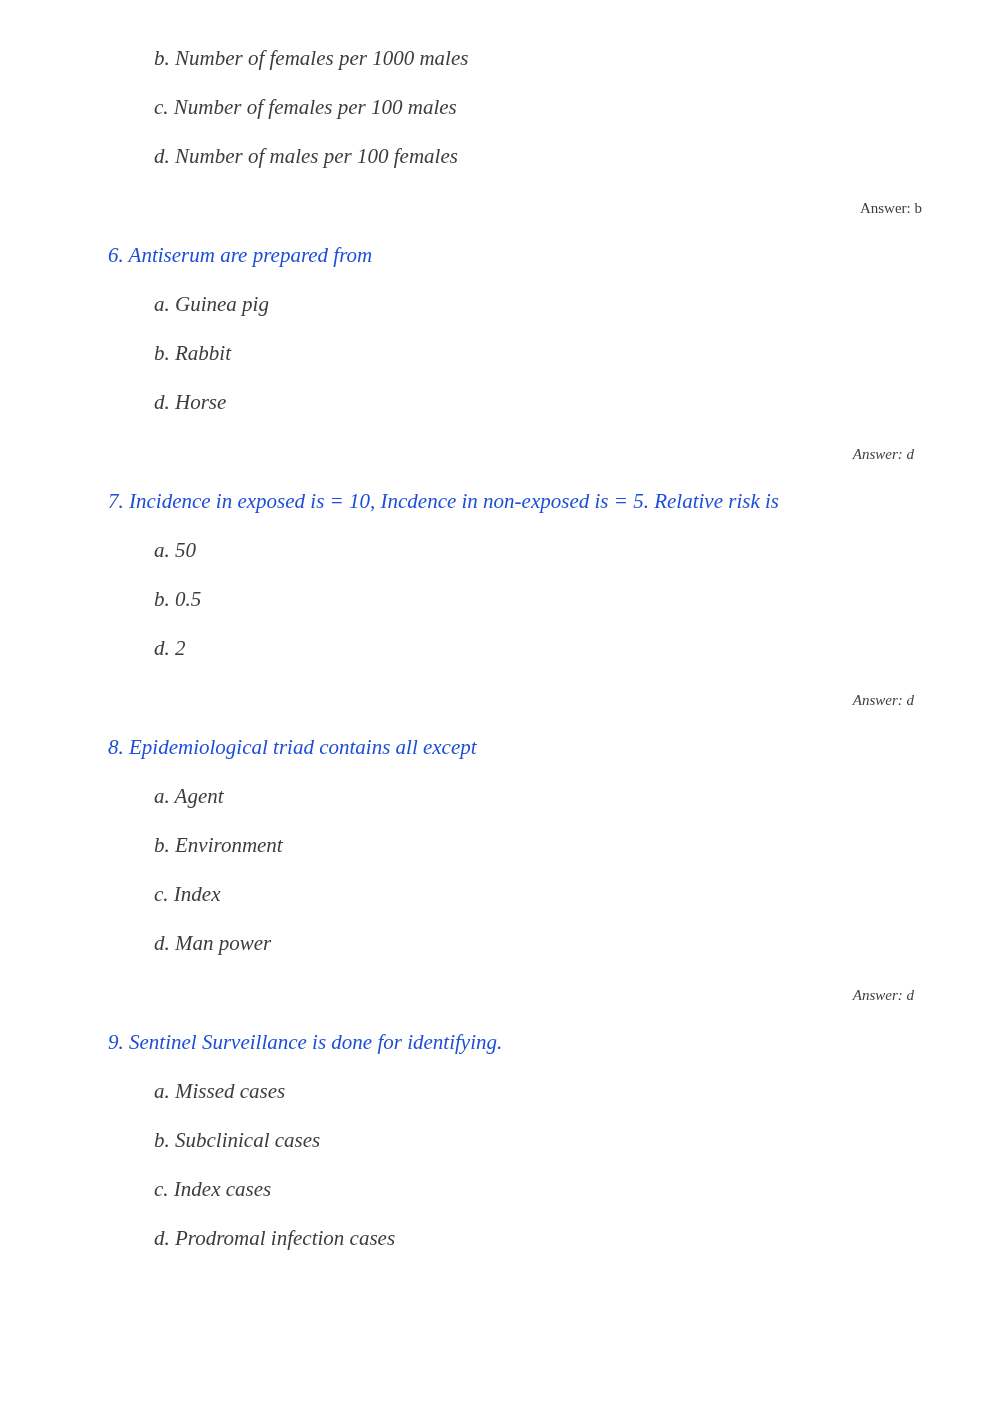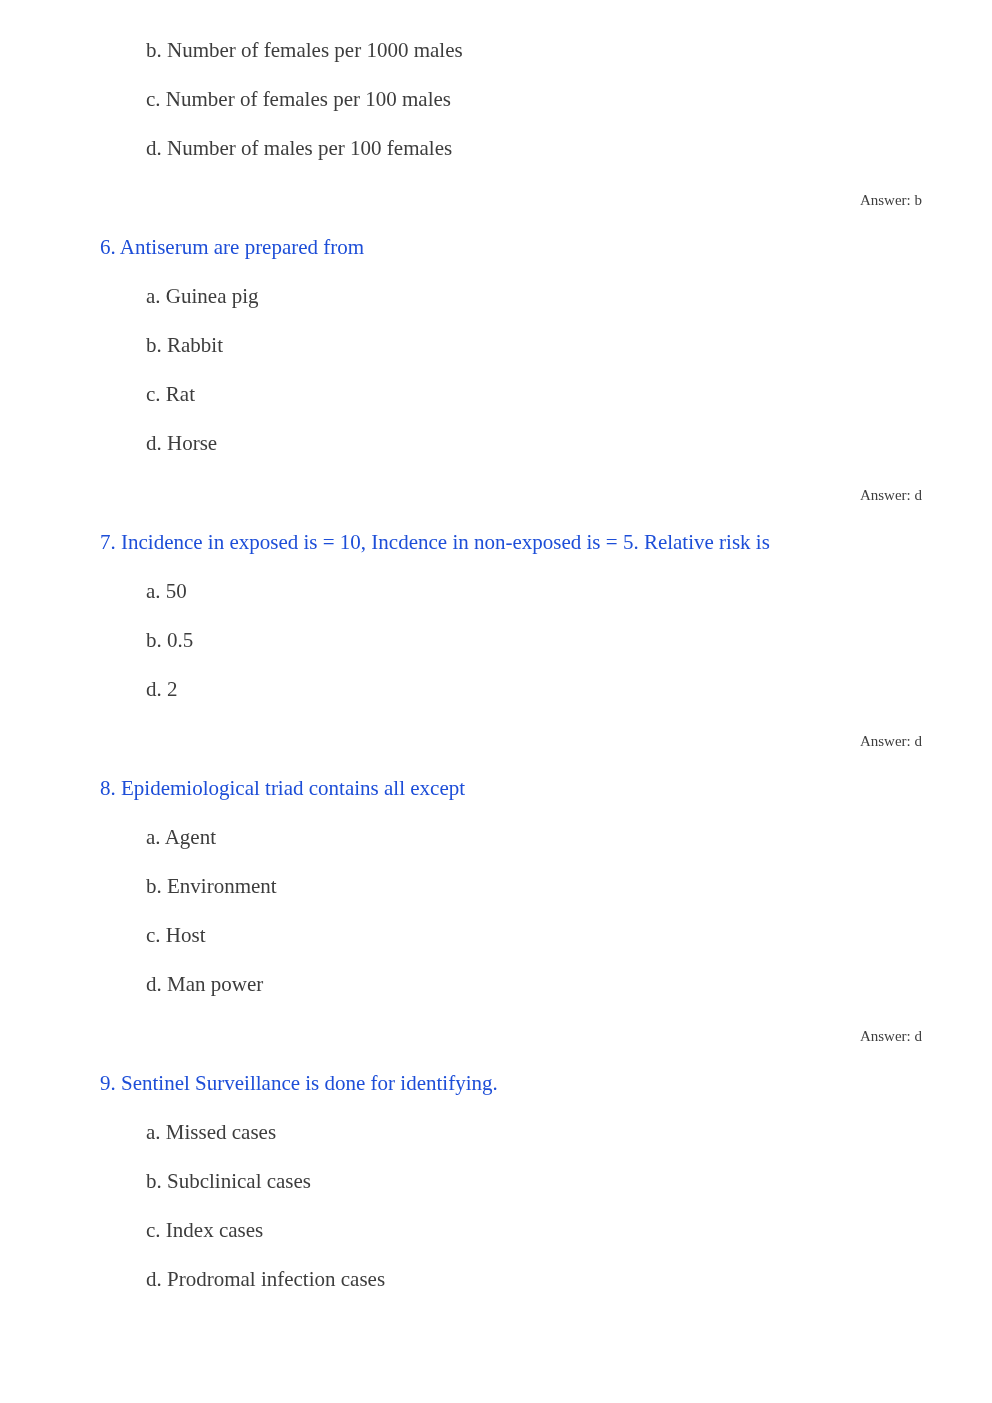--- a/index.html
+++ b/index.html
@@ -15,21 +15,22 @@
     overflow: hidden;
   }
   .page {
     position: relative;
     width: 992px;
     height: 1403px;
     box-sizing: border-box;
     padding: 40px 70px 40px 100px;
   }
   .block {
-    margin: 0;
+    margin: 8px;
+    font-style: italic;
   }
   .question {
     font-size: 21px;
     line-height: 1.0;
     margin: 0 0 0 0;
     padding: 0;
     color: #1d4ed8;
   }
   .q-row {
     margin-top: 28px;
@@ -61,38 +62,37 @@
     <div class="option">b. Number of females per 1000 males</div>
     <div class="option">c. Number of females per 100 males</div>
     <div class="option">d. Number of males per 100 females</div>
   </div>
   <div class="answer">Answer: b</div>
 
   <div class="block">
     <div class="question q-row">6. Antiserum are prepared from</div>
     <div class="option">a. Guinea pig</div>
     <div class="option">b. Rabbit</div>
-    <div class="option">c. Rat</div>
     <div class="option">d. Horse</div>
     <div class="answer">Answer: d</div>
   </div>
 
   <div class="block">
     <div class="question q-row">7. Incidence in exposed is = 10, Incdence in non-exposed is = 5. Relative risk is</div>
     <div class="option">a. 50</div>
     <div class="option">b. 0.5</div>
     <div class="option">d. 2</div>
     <div class="answer">Answer: d</div>
   </div>
 
   <div class="block">
     <div class="question q-row">8. Epidemiological triad contains all except</div>
     <div class="option">a. Agent</div>
     <div class="option">b. Environment</div>
-    <div class="option">c. Host</div>
+    <div class="option">c. Index</div>
     <div class="option">d. Man power</div>
     <div class="answer">Answer: d</div>
   </div>
 
   <div class="block">
     <div class="question q-row">9. Sentinel Surveillance is done for identifying.</div>
     <div class="option">a. Missed cases</div>
     <div class="option">b. Subclinical cases</div>
     <div class="option">c. Index cases</div>
     <div class="option">d. Prodromal infection cases</div>

